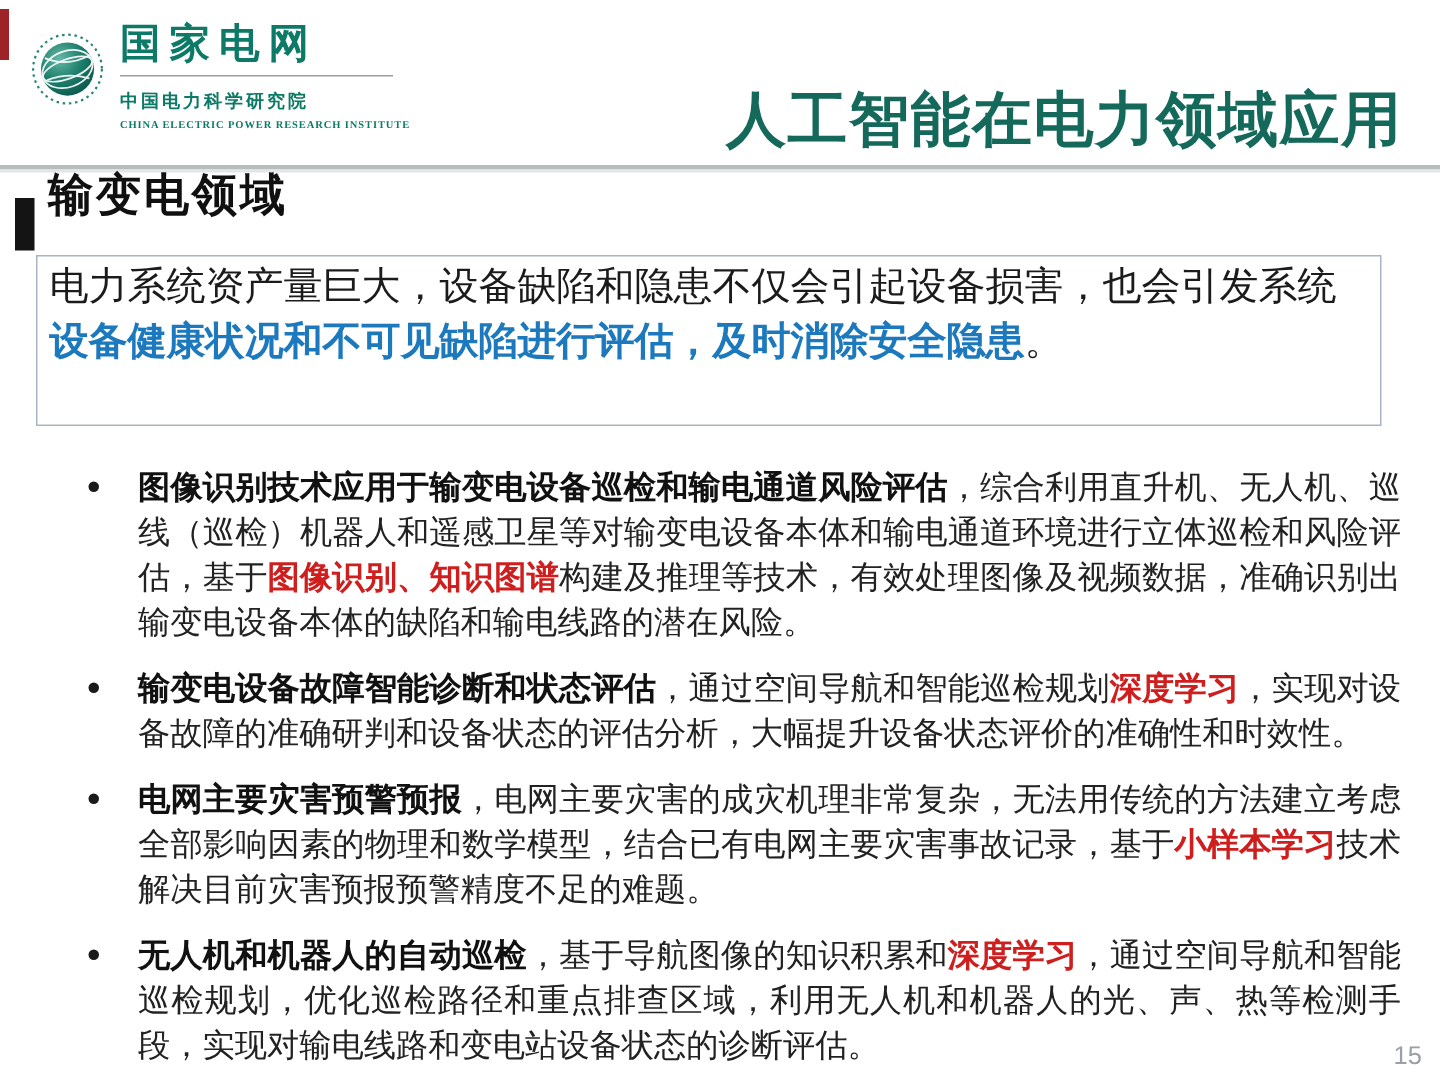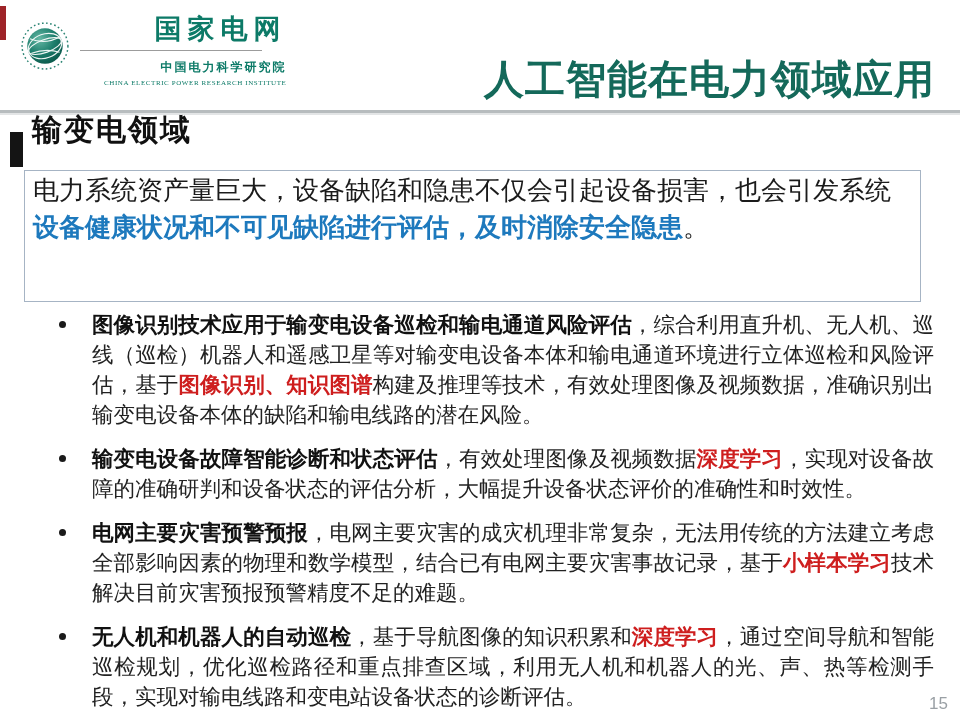--- a/index.html
+++ b/index.html
@@ -9,38 +9,38 @@
   }
   html,body{margin:0;padding:0;}
   body{
     width:960px;height:720px;position:relative;background:#ffffff;overflow:hidden;
     font-family:"Liberation Sans","DejaVu Sans",sans-serif;color:var(--text-black);
   }
   
   .corner-mark{position:absolute;left:0;top:6px;width:6px;height:34px;background:var(--corner-red);}
   .logo-block{position:absolute;left:20px;top:14px;display:flex;}
   .globe{width:50px;height:50px;margin-top:6px;}
-  .logo-text{margin-left:10px;text-align:right;}
+  .logo-text{margin-left:10px;}
   .org-cn{font-size:27px;font-weight:800;color:var(--logo-green);letter-spacing:6px;line-height:30px;}
   .org-en{font-family:"Liberation Serif","DejaVu Serif",serif;font-variant:small-caps;
           font-size:17px;font-weight:700;color:var(--logo-green);letter-spacing:3px;line-height:18px;}
   .logo-divider{width:182px;height:1px;background:#9c9c9c;margin:6px 0 5px 0;}
   .inst-cn{font-size:12px;font-weight:800;color:var(--logo-green);letter-spacing:2px;line-height:22px;}
-  .inst-en{font-family:"Liberation Serif","DejaVu Serif",serif;font-size:7px;font-weight:400;
-           color:var(--logo-green);letter-spacing:0.6px;line-height:10px;margin-left:24px;}
+  .inst-en{font-family:"Liberation Serif","DejaVu Serif",serif;font-size:7px;font-weight:700;
+           color:var(--logo-green);letter-spacing:0.6px;line-height:10px;}
   .slide-title{position:absolute;right:25px;top:52px;font-size:40px;font-weight:800;
                color:var(--title-green);letter-spacing:1px;white-space:nowrap;text-align:center;}
   .header-rule{position:absolute;left:0;top:110px;width:960px;height:3px;background:var(--divider-gray);}
   .header-rule-light{position:absolute;left:0;top:113px;width:960px;height:2px;background:#e3e5e6;}
   
   .heading-bar{position:absolute;left:10px;top:132px;width:13px;height:35px;background:#141414;}
   .section-heading{position:absolute;left:32px;top:110px;font-size:30px;font-weight:800;
                    color:#101010;letter-spacing:2px;}
   
-  .intro-box{position:absolute;left:24px;top:170px;width:897px;height:132px;
+  .intro-box{position:absolute;left:24px;top:170px;width:897px;height:114px;
              border:1px solid var(--box-border);box-sizing:border-box;padding:1px 8px 0 8px;}
   .intro-line{font-size:26px;line-height:37px;white-space:nowrap;color:var(--text-black);}
   
   .bullet-list{position:absolute;left:28px;top:294px;width:890px;list-style:none;margin:16px;padding:0;}
   .bullet-item{position:relative;padding-left:48px;margin-bottom:14px;font-size:21.5px;
                line-height:30px;color:#222;text-align:justify;text-justify:inter-character;}
   .bullet-marker{position:absolute;left:15px;top:11px;width:7px;height:7px;border-radius:50%;background:#1a1a1a;}
   .seg-bold{font-weight:700;color:#111;}
   .seg-red{font-weight:700;color:var(--emphasis-red);}
   .seg-blue{font-weight:700;color:var(--emphasis-blue);}
@@ -92,21 +92,21 @@
 </div>
 
 <ul class="bullet-list">
   <li class="bullet-item">
     <span class="bullet-marker"></span>
     <span class="bullet-text"><span class="seg-bold">图像识别技术应用于输变电设备巡检和输电通道风险评估</span><span class="seg-normal">，综合利用直升机、无人机、巡线（巡检）机器人和遥感卫星等对输变电设备本体和输电通道环境进行立体巡检和风险评估，基于</span><span class="seg-red">图像识别、知识图谱</span><span class="seg-normal">构建及推理等技术，有效处理图像及视频数据，准确识别出输变电设备本体的缺陷和输电线路的潜在风险。</span></span>
   </li>
 
   <li class="bullet-item">
     <span class="bullet-marker"></span>
-    <span class="bullet-text"><span class="seg-bold">输变电设备故障智能诊断和状态评估</span><span class="seg-normal">，有效处理图像及视频数据</span><span class="seg-red">深度学习</span><span class="seg-normal">，实现对设备故障的准确研判和设备状态的评估分析，大幅提升设备状态评价的准确性和时效性。</span></span>
+    <span class="bullet-text"><span class="seg-bold">输变电设备故障智能诊断和状态评估</span><span class="seg-normal">，通过空间导航和智能巡检规划</span><span class="seg-red">深度学习</span><span class="seg-normal">，实现对设备故障的准确研判和设备状态的评估分析，大幅提升设备状态评价的准确性和时效性。</span></span>
   </li>
 
   <li class="bullet-item">
     <span class="bullet-marker"></span>
     <span class="bullet-text"><span class="seg-bold">电网主要灾害预警预报</span><span class="seg-normal">，电网主要灾害的成灾机理非常复杂，无法用传统的方法建立考虑全部影响因素的物理和数学模型，结合已有电网主要灾害事故记录，基于</span><span class="seg-red">小样本学习</span><span class="seg-normal">技术解决目前灾害预报预警精度不足的难题。</span></span>
   </li>
 
   <li class="bullet-item">
     <span class="bullet-marker"></span>
     <span class="bullet-text"><span class="seg-bold">无人机和机器人的自动巡检</span><span class="seg-normal">，基于导航图像的知识积累和</span><span class="seg-red">深度学习</span><span class="seg-normal">，通过空间导航和智能巡检规划，优化巡检路径和重点排查区域，利用无人机和机器人的光、声、热等检测手段，实现对输电线路和变电站设备状态的诊断评估。</span></span>

